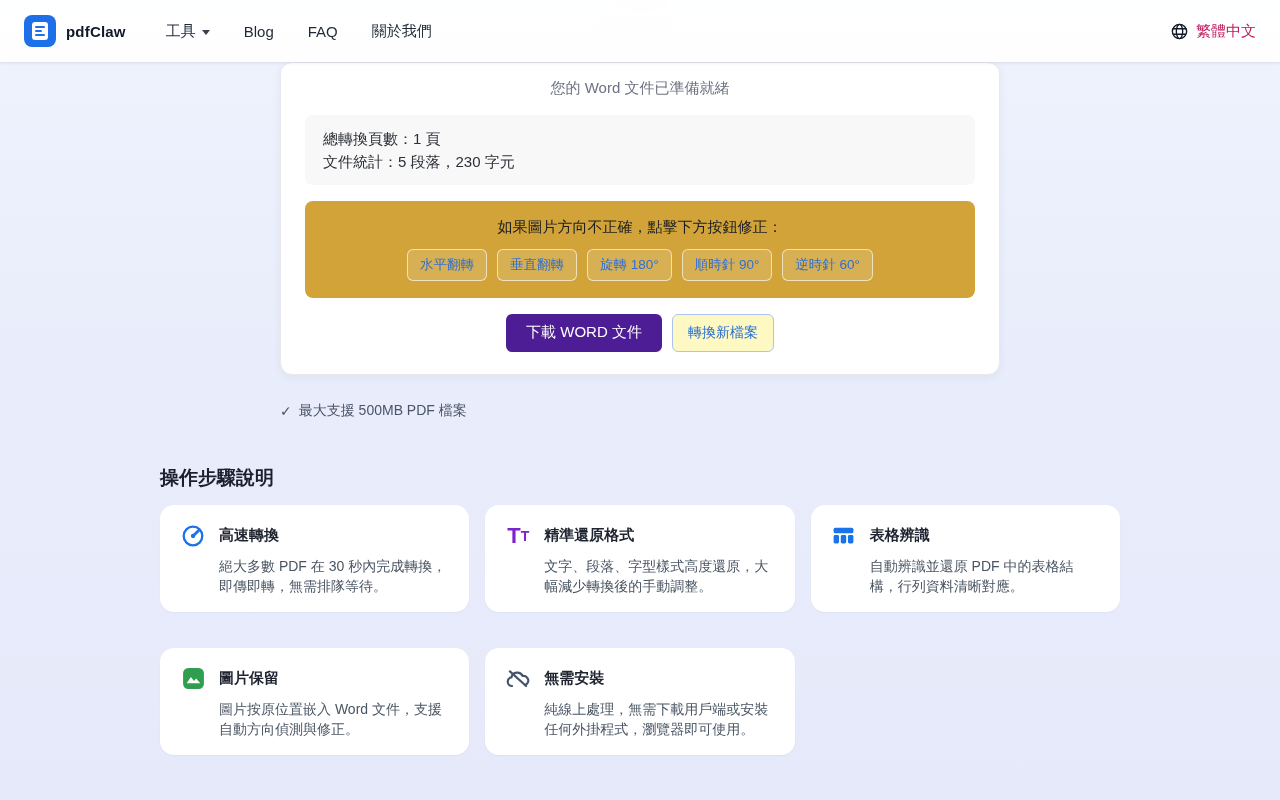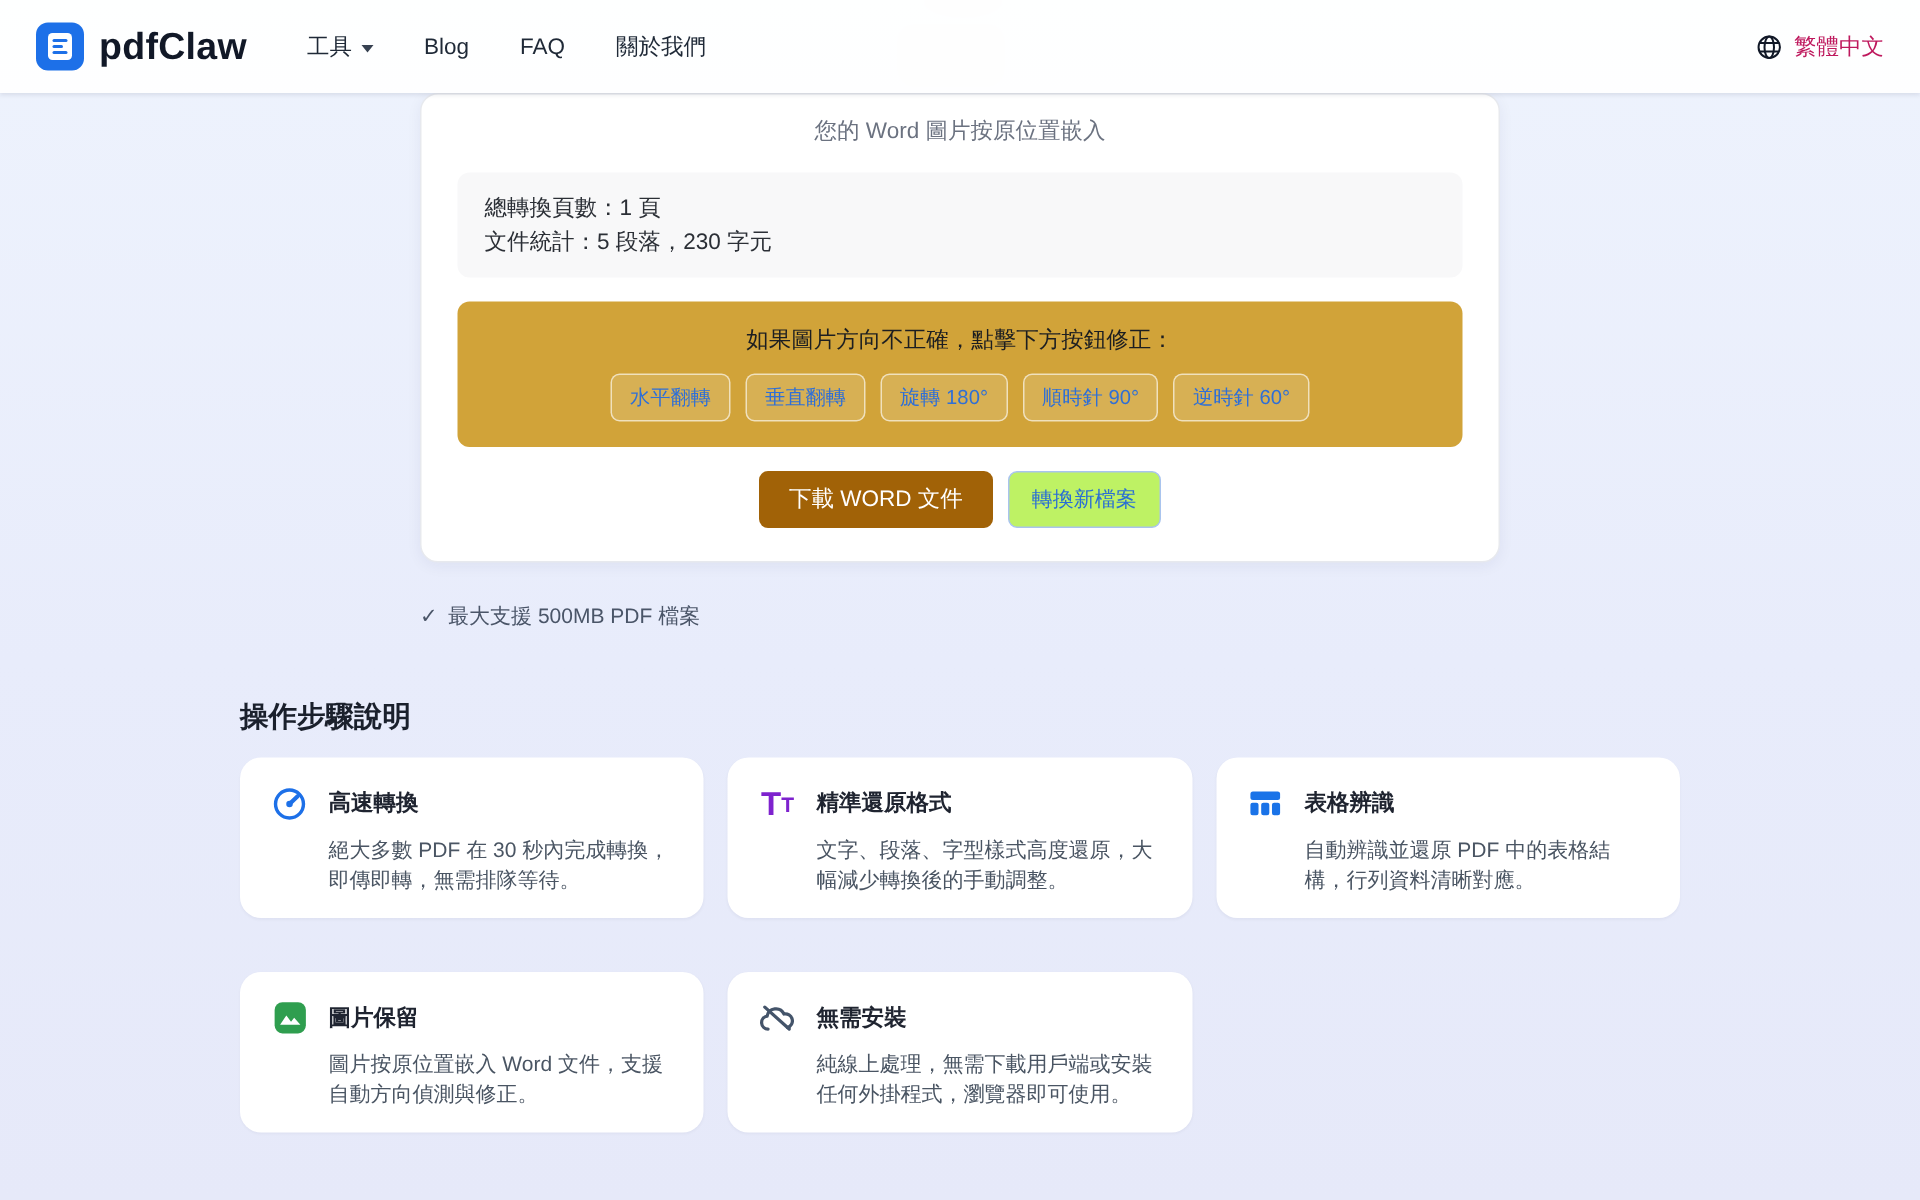--- a/index.html
+++ b/index.html
@@ -20,21 +20,21 @@
   .navbar { position:relative; z-index:5; height:62px; background:rgba(255,255,255,0.93);
     display:flex; align-items:center; padding:0 24px;
     box-shadow:0 1px 3px rgba(20,30,60,0.10); }
   .brand { display:flex; align-items:center; gap:10px; margin-right:40px; cursor:pointer; }
   .brand-logo { width:32px; height:32px; background:#1d70e8; border-radius:8px;
     display:flex; align-items:center; justify-content:center; }
   .logo-page { width:16px; height:18px; background:#ffffff; border-radius:3px;
     display:flex; flex-direction:column; justify-content:center; gap:2px; padding:0 3px; }
   .logo-page i { display:block; height:2px; background:#1d70e8; border-radius:1px; }
   .logo-page i:nth-child(2){ width:70%; }
-  .brand-name { font-size:25px; font-weight:bold; color:#111827; letter-spacing:.2px; }
+  .brand-name { font-size:15px; font-weight:bold; color:#111827; letter-spacing:.2px; }
   .nav-links { display:flex; align-items:center; gap:34px; }
   .nav-link { font-size:15px; color:#1f2937; text-decoration:none; cursor:pointer;
     display:flex; align-items:center; gap:6px; }
   .caret { width:0; height:0; border-left:4px solid transparent; border-right:4px solid transparent;
     border-top:5px solid #374151; margin-top:2px; }
   .nav-spacer { flex:1; }
   .lang { display:flex; align-items:center; gap:7px; font-size:15px; color:#be185d; cursor:pointer; }
   .lang svg { display:block; }
 
   
@@ -45,22 +45,22 @@
   .stats-box { margin-top:16px; background:#f8f8f9; border-radius:8px; padding:12px 18px; }
   .stats-box div { font-size:15px; color:#2b2f36; line-height:23px; }
   .orient-alert { margin-top:16px; background:#d1a339; border-radius:8px; padding:15px 16px 17px; }
   .orient-msg { text-align:center; font-size:15px; font-weight:500; color:#1c1e21; line-height:22px; }
   .orient-btns { margin-top:11px; display:flex; justify-content:center; gap:10px; }
   .orient-btn { font-family:inherit; font-size:13.5px; color:#2f6fd6; line-height:1;
     background:rgba(255,255,255,0.14); border:1px solid rgba(255,255,255,0.62);
     border-radius:6px; padding:8px 12px; cursor:pointer; }
   .actions { margin-top:16px; display:flex; justify-content:center; gap:10px; }
   .btn-download { font-family:inherit; font-size:15px; font-weight:500; color:#ffffff;
-    background:#a16207; border:none; border-radius:6px; padding:9px 20px; cursor:pointer; }
-  .btn-new { font-family:inherit; font-size:14px; color:#2a6fd4; background:#bef264;
+    background:#4c1d95; border:none; border-radius:6px; padding:9px 20px; cursor:pointer; }
+  .btn-new { font-family:inherit; font-size:14px; color:#2a6fd4; background:#fef9c3;
     border:1px solid #a9c4ee; border-radius:6px; padding:9px 15px; cursor:pointer; }
   .support-note { margin-top:27px; font-size:14px; color:#4a5568; display:flex; gap:7px; align-items:center; }
 
   
   .section { width:960px; margin:0 auto; position:relative; z-index:2; }
   .features { margin-top:45px; }
   .section-title { font-size:19px; font-weight:bold; color:#1a202c; }
   .cards-grid { margin-top:14px; display:grid; grid-template-columns:repeat(3,1fr);
     gap:36px 16px; }
   .feat-card { background:#ffffff; border-radius:14px; padding:18px 20px 16px;
@@ -115,21 +115,21 @@
         <ellipse cx="12" cy="12" rx="4" ry="9"></ellipse>
         <path d="M3.6 8.5h16.8M3.6 15.5h16.8"></path>
       </g>
     </svg>
     <span>繁體中文</span>
   </div>
 </div>
 
 <div class="card-wrap">
   <div class="result-card">
-    <div class="ready-text">您的 Word 圖片按原位置嵌入</div>
+    <div class="ready-text">您的 Word 文件已準備就緒</div>
 
     <div class="stats-box">
       <div>總轉換頁數：1 頁</div>
       <div>文件統計：5 段落，230 字元</div>
     </div>
 
     <div class="orient-alert">
       <div class="orient-msg">如果圖片方向不正確，點擊下方按鈕修正：</div>
       <div class="orient-btns">
         <button class="orient-btn">水平翻轉</button>

